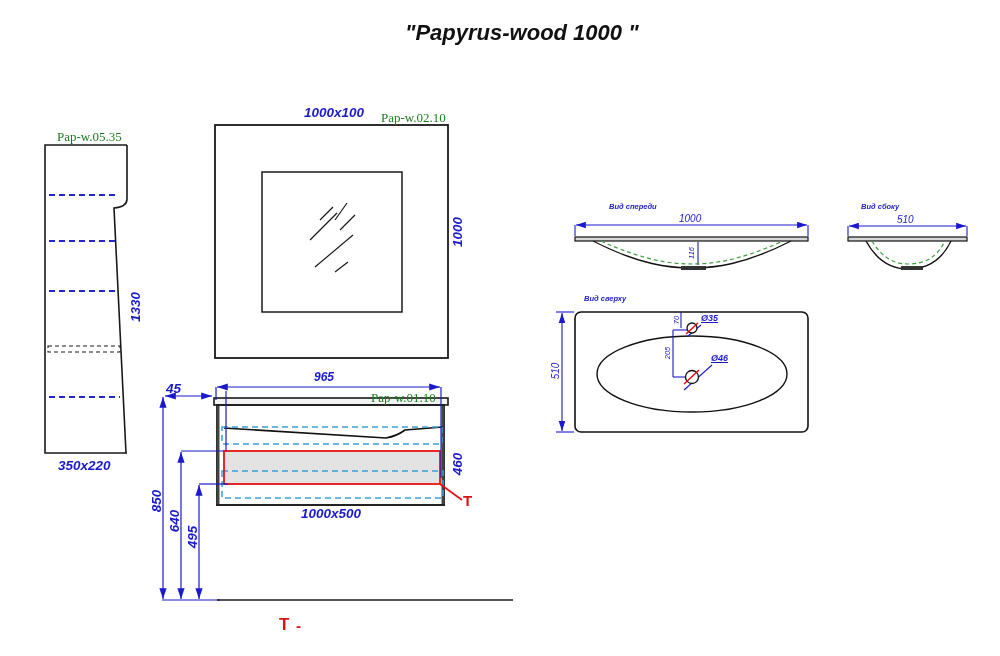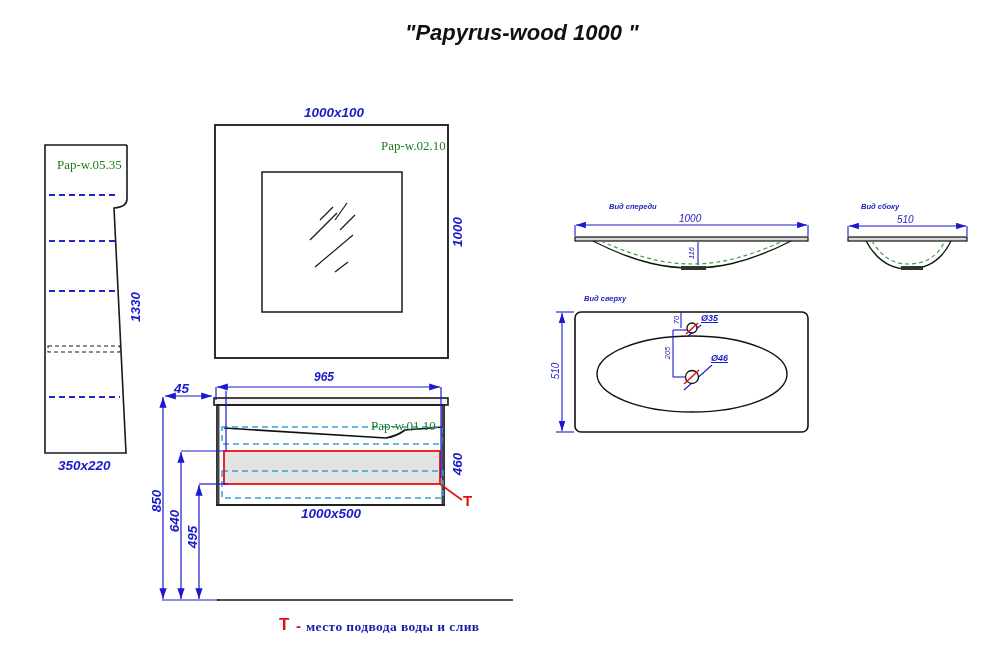--- a/index.html
+++ b/index.html
@@ -5,21 +5,21 @@
   html,body{margin:0;padding:0;background:#ffffff;}
   .canvas{position:relative;width:1000px;height:656px;background:#fff;overflow:hidden;
           font-family:"Liberation Sans",sans-serif;}
   .abs{position:absolute;white-space:nowrap;}
   .rot{transform:translate(-50%,-50%) rotate(-90deg);}
   .title{font:bold italic 22px "Liberation Sans",sans-serif;color:#111;}
   .dim{color:#1a1acc;font:bold italic 13.5px "Liberation Sans",sans-serif;}
   .dim-lg{font-size:12px;}
   .dim-sm{color:#1a1acc;font:italic 10px "Liberation Sans",sans-serif;}
   .dim-xs{color:#1a1acc;font:italic 7.5px "Liberation Sans",sans-serif;}
-  .code{color:#1e7e1e;font:13px "Liberation Serif",serif;margin-top:28px;}
+  .code{color:#1e7e1e;font:13px "Liberation Serif",serif;}
   .viewlbl{color:#2222bb;font:bold italic 7.5px "Liberation Sans",sans-serif;text-align:right;}
   .dia{color:#1a1acc;font:bold italic 9px "Liberation Sans",sans-serif;
        text-decoration:underline;}
   .tred{color:#e01010;font:bold 15px "Liberation Sans",sans-serif;}
   .tred-lg{font-size:17px;}
   .legend-txt{color:#1a1aaa;font:bold 13.5px "Liberation Serif",serif;letter-spacing:.4px;}
   svg{position:absolute;left:0;top:0;}
 </style>
 </head>
 <body>
@@ -140,21 +140,21 @@
 
   <div class="abs code" style="left:57px;top:129px;">Pap-w.05.35</div>
   <div class="abs rot dim" style="left:135px;top:307px;">1330</div>
   <div class="abs dim" style="left:58px;top:458px;">350x220</div>
 
   <div class="abs dim" style="left:304px;top:105px;">1000x100</div>
   <div class="abs code" style="left:381px;top:110px;">Pap-w.02.10</div>
   <div class="abs rot dim" style="left:457px;top:232px;">1000</div>
 
   <div class="abs dim dim-lg" style="left:314px;top:370px;">965</div>
-  <div class="abs dim" style="left:174px;top:381px;text-align:center;">45</div>
+  <div class="abs dim" style="left:166px;top:381px;text-align:center;">45</div>
   <div class="abs code" style="left:371px;top:390px;">Pap-w.01.10</div>
   <div class="abs rot dim" style="left:457px;top:464px;">460</div>
   <div class="abs dim" style="left:301px;top:506px;text-align:center;">1000x500</div>
   <div class="abs rot dim" style="left:156px;top:501px;">850</div>
   <div class="abs rot dim" style="left:174px;top:521px;">640</div>
   <div class="abs rot dim" style="left:192px;top:537px;">495</div>
   <div class="abs tred" style="left:463px;top:492px;">Т</div>
 
   <div class="abs viewlbl" style="left:609px;top:202px;">Вид спереди</div>
   <div class="abs dim-sm" style="left:679px;top:213px;">1000</div>
@@ -165,15 +165,14 @@
 
   <div class="abs viewlbl" style="left:584px;top:294px;">Вид сверху</div>
   <div class="abs rot dim-sm" style="left:555px;top:371px;">510</div>
   <div class="abs rot dim-xs" style="left:676px;top:320px;">70</div>
   <div class="abs rot dim-xs" style="left:667px;top:353px;">205</div>
   <div class="abs dia" style="left:701px;top:313px;">Ø35</div>
   <div class="abs dia" style="left:711px;top:353px;">Ø46</div>
 
   <div class="abs tred tred-lg" style="left:279px;top:615px;">Т</div>
   <div class="abs tred" style="left:296px;top:617px;">-</div>
-  <div class="abs legend-txt" style="left:306px;top:619px;">место подвода воды и слив</div>
 
 </div>
 
 </body></html>

